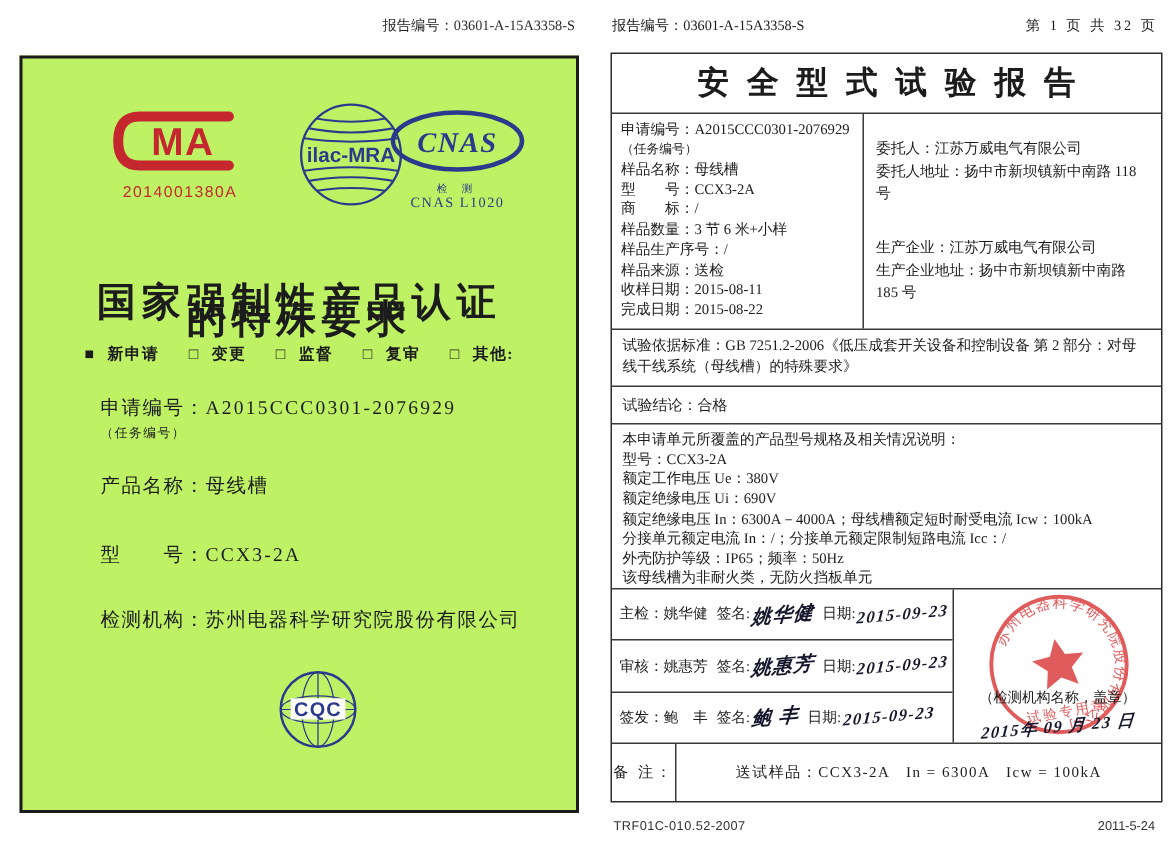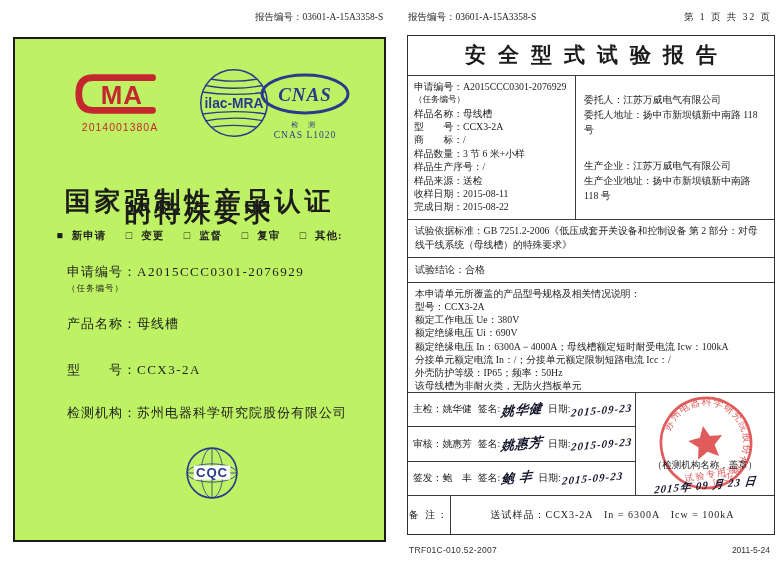--- a/index.html
+++ b/index.html
@@ -159,21 +159,21 @@
         <div>收样日期：2015-08-11</div>
         <div>完成日期：2015-08-22</div>
       </div>
       <div class="col-r">
         <div class="grp">
           <div>委托人：江苏万威电气有限公司</div>
           <div>委托人地址：扬中市新坝镇新中南路 118 号</div>
         </div>
         <div class="grp">
           <div>生产企业：江苏万威电气有限公司</div>
-          <div>生产企业地址：扬中市新坝镇新中南路 118 号</div>
+          <div>生产企业地址：扬中市新坝镇新中南路 185 号</div>
         </div>
       </div>
     </div>
 
     <div class="row r-std">试验依据标准：GB 7251.2-2006《低压成套开关设备和控制设备 第 2 部分：对母线干线系统（母线槽）的特殊要求》</div>
 
     <div class="row r-concl">试验结论：合格</div>
 
     <div class="row r-cover">
       <div>本申请单元所覆盖的产品型号规格及相关情况说明：</div>

